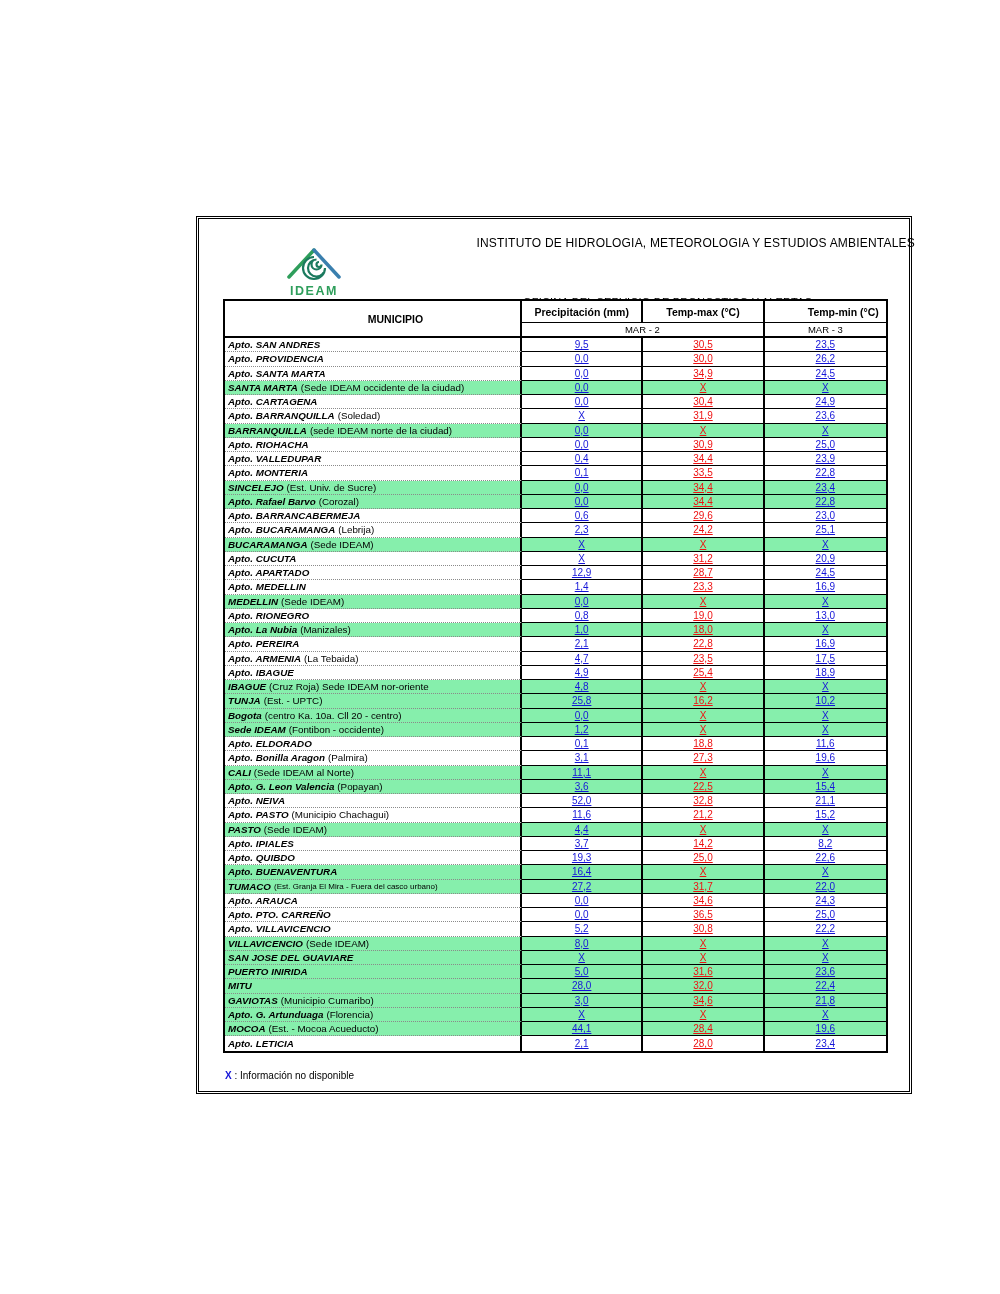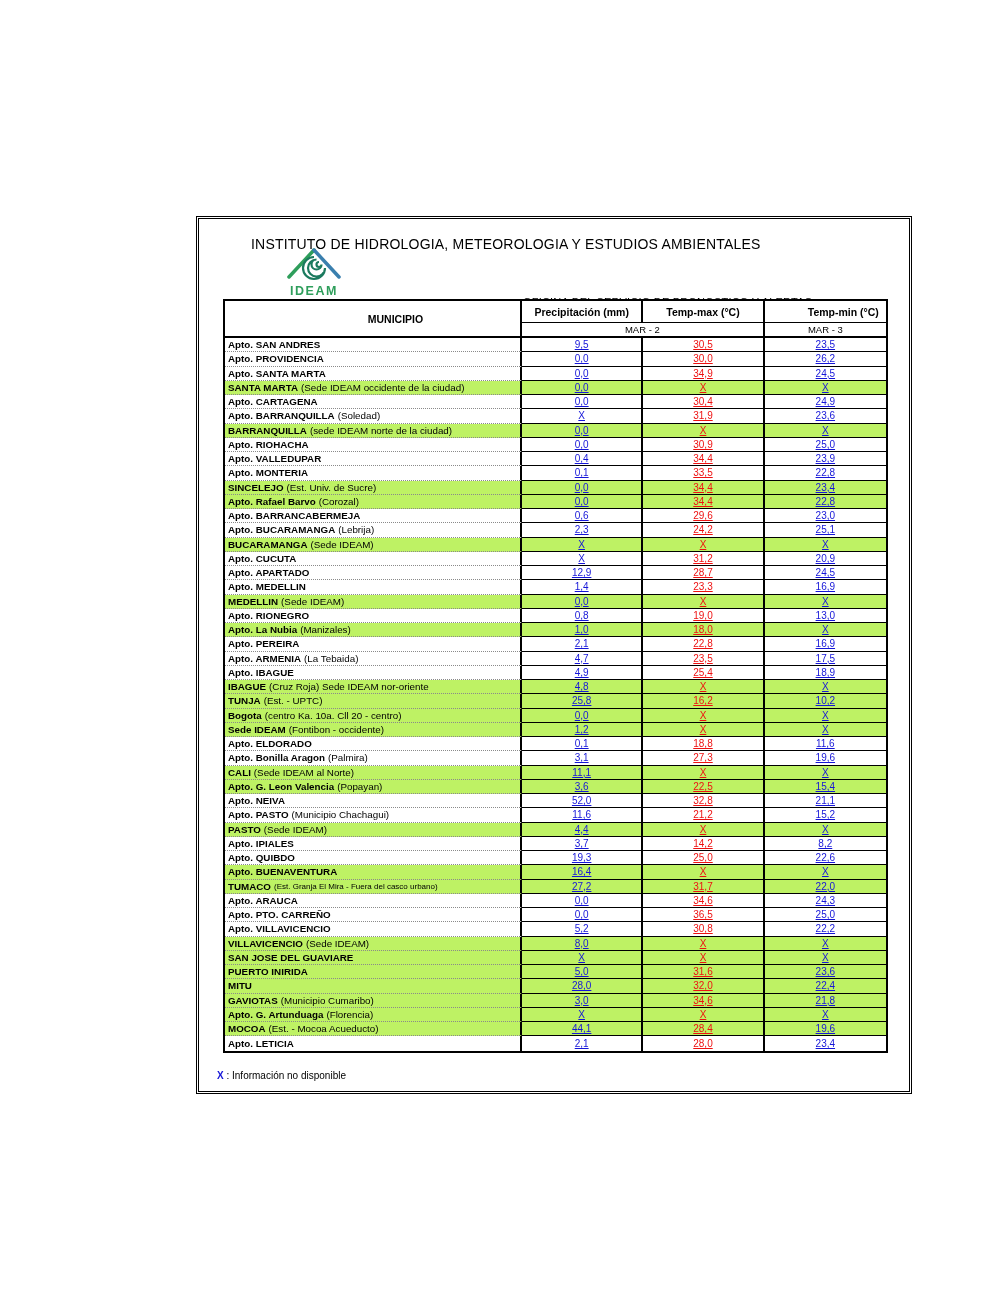--- a/index.html
+++ b/index.html
@@ -7,21 +7,21 @@
   body {
     width: 1000px; height: 1294px; position: relative;
     font-family: "Liberation Sans", sans-serif; color: #000;
   }
   .outer-box {
     position: absolute; left: 196px; top: 216px; width: 716px; height: 878px;
     border: 3px double #000; background: #fff;
   }
   .title1 {
     position: absolute; top: 17px; left: 52px; width: 664px;
-    text-align: left; font-size: 14px; letter-spacing: 0.2px; white-space: nowrap;
+    text-align: right; font-size: 12px; letter-spacing: 0.2px; white-space: nowrap;
   }
   .title2 {
     position: absolute; top: 49px; left: 324px;
     font-size: 11px; letter-spacing: 0.2px; white-space: nowrap; margin-top: 28px;
   }
   .logo { position: absolute; left: 84px; top: 24px; width: 62px; height: 56px; }
   .logo svg { display: block; }
 
   
   .table {
@@ -42,42 +42,42 @@
   }
   .th:last-child { border-right: none; padding-left: 36px; }
   .th-row2 { display: flex; height: 13px; font-size: 9.5px; }
   .mar2 {
     width: 242.66px; border-right: 2px solid #000;
     display: flex; align-items: center; justify-content: center;
   }
   .mar3 { width: 121.33px; display: flex; align-items: center; justify-content: center; }
 
   .tr { display: flex; height: 14.25px; background: #fff; }
-  .tr.shaded { background: #bef264; }
+  .tr.shaded { background: #86efac; }
   .td { display: flex; align-items: center; }
   .td.name {
     width: 297px; border-right: 2px solid #000; border-bottom: 1px dotted #8a8a8a;
     padding-left: 3px; white-space: nowrap; overflow: hidden; font-size: 9.8px;
   }
   .tr:last-child .td.name { border-bottom: none; }
-  .muni { font-weight: bold; }
+  .muni { font-weight: bold; font-style: italic; }
   .note { font-weight: normal; margin-left: 3px; }
   .note.small { font-size: 8px; }
   .td.val {
     width: 121.33px; border-right: 2px solid #000; border-bottom: 1px solid #000;
     justify-content: center; text-decoration: underline; text-underline-offset: 1px;
     font-size: 10px;
   }
   .td.val:last-child { border-right: none; }
   .tr:last-child .td.val { border-bottom: none; }
   .td.precip { color: #1515d8; }
   .td.tmax   { color: #ee1111; }
   .td.tmin   { color: #1515d8; }
 
-  .footer-note { position: absolute; left: 18px; top: 851px; font-size: 10px; }
+  .footer-note { position: absolute; left: 26px; top: 851px; font-size: 10px; }
   .footer-note .x { color: #1515d8; font-weight: bold; }
 </style>
 </head>
 <body>
 
 <div class="outer-box">
 
   <div class="title1">INSTITUTO DE HIDROLOGIA, METEOROLOGIA Y ESTUDIOS AMBIENTALES</div>
 
   <div class="logo">

